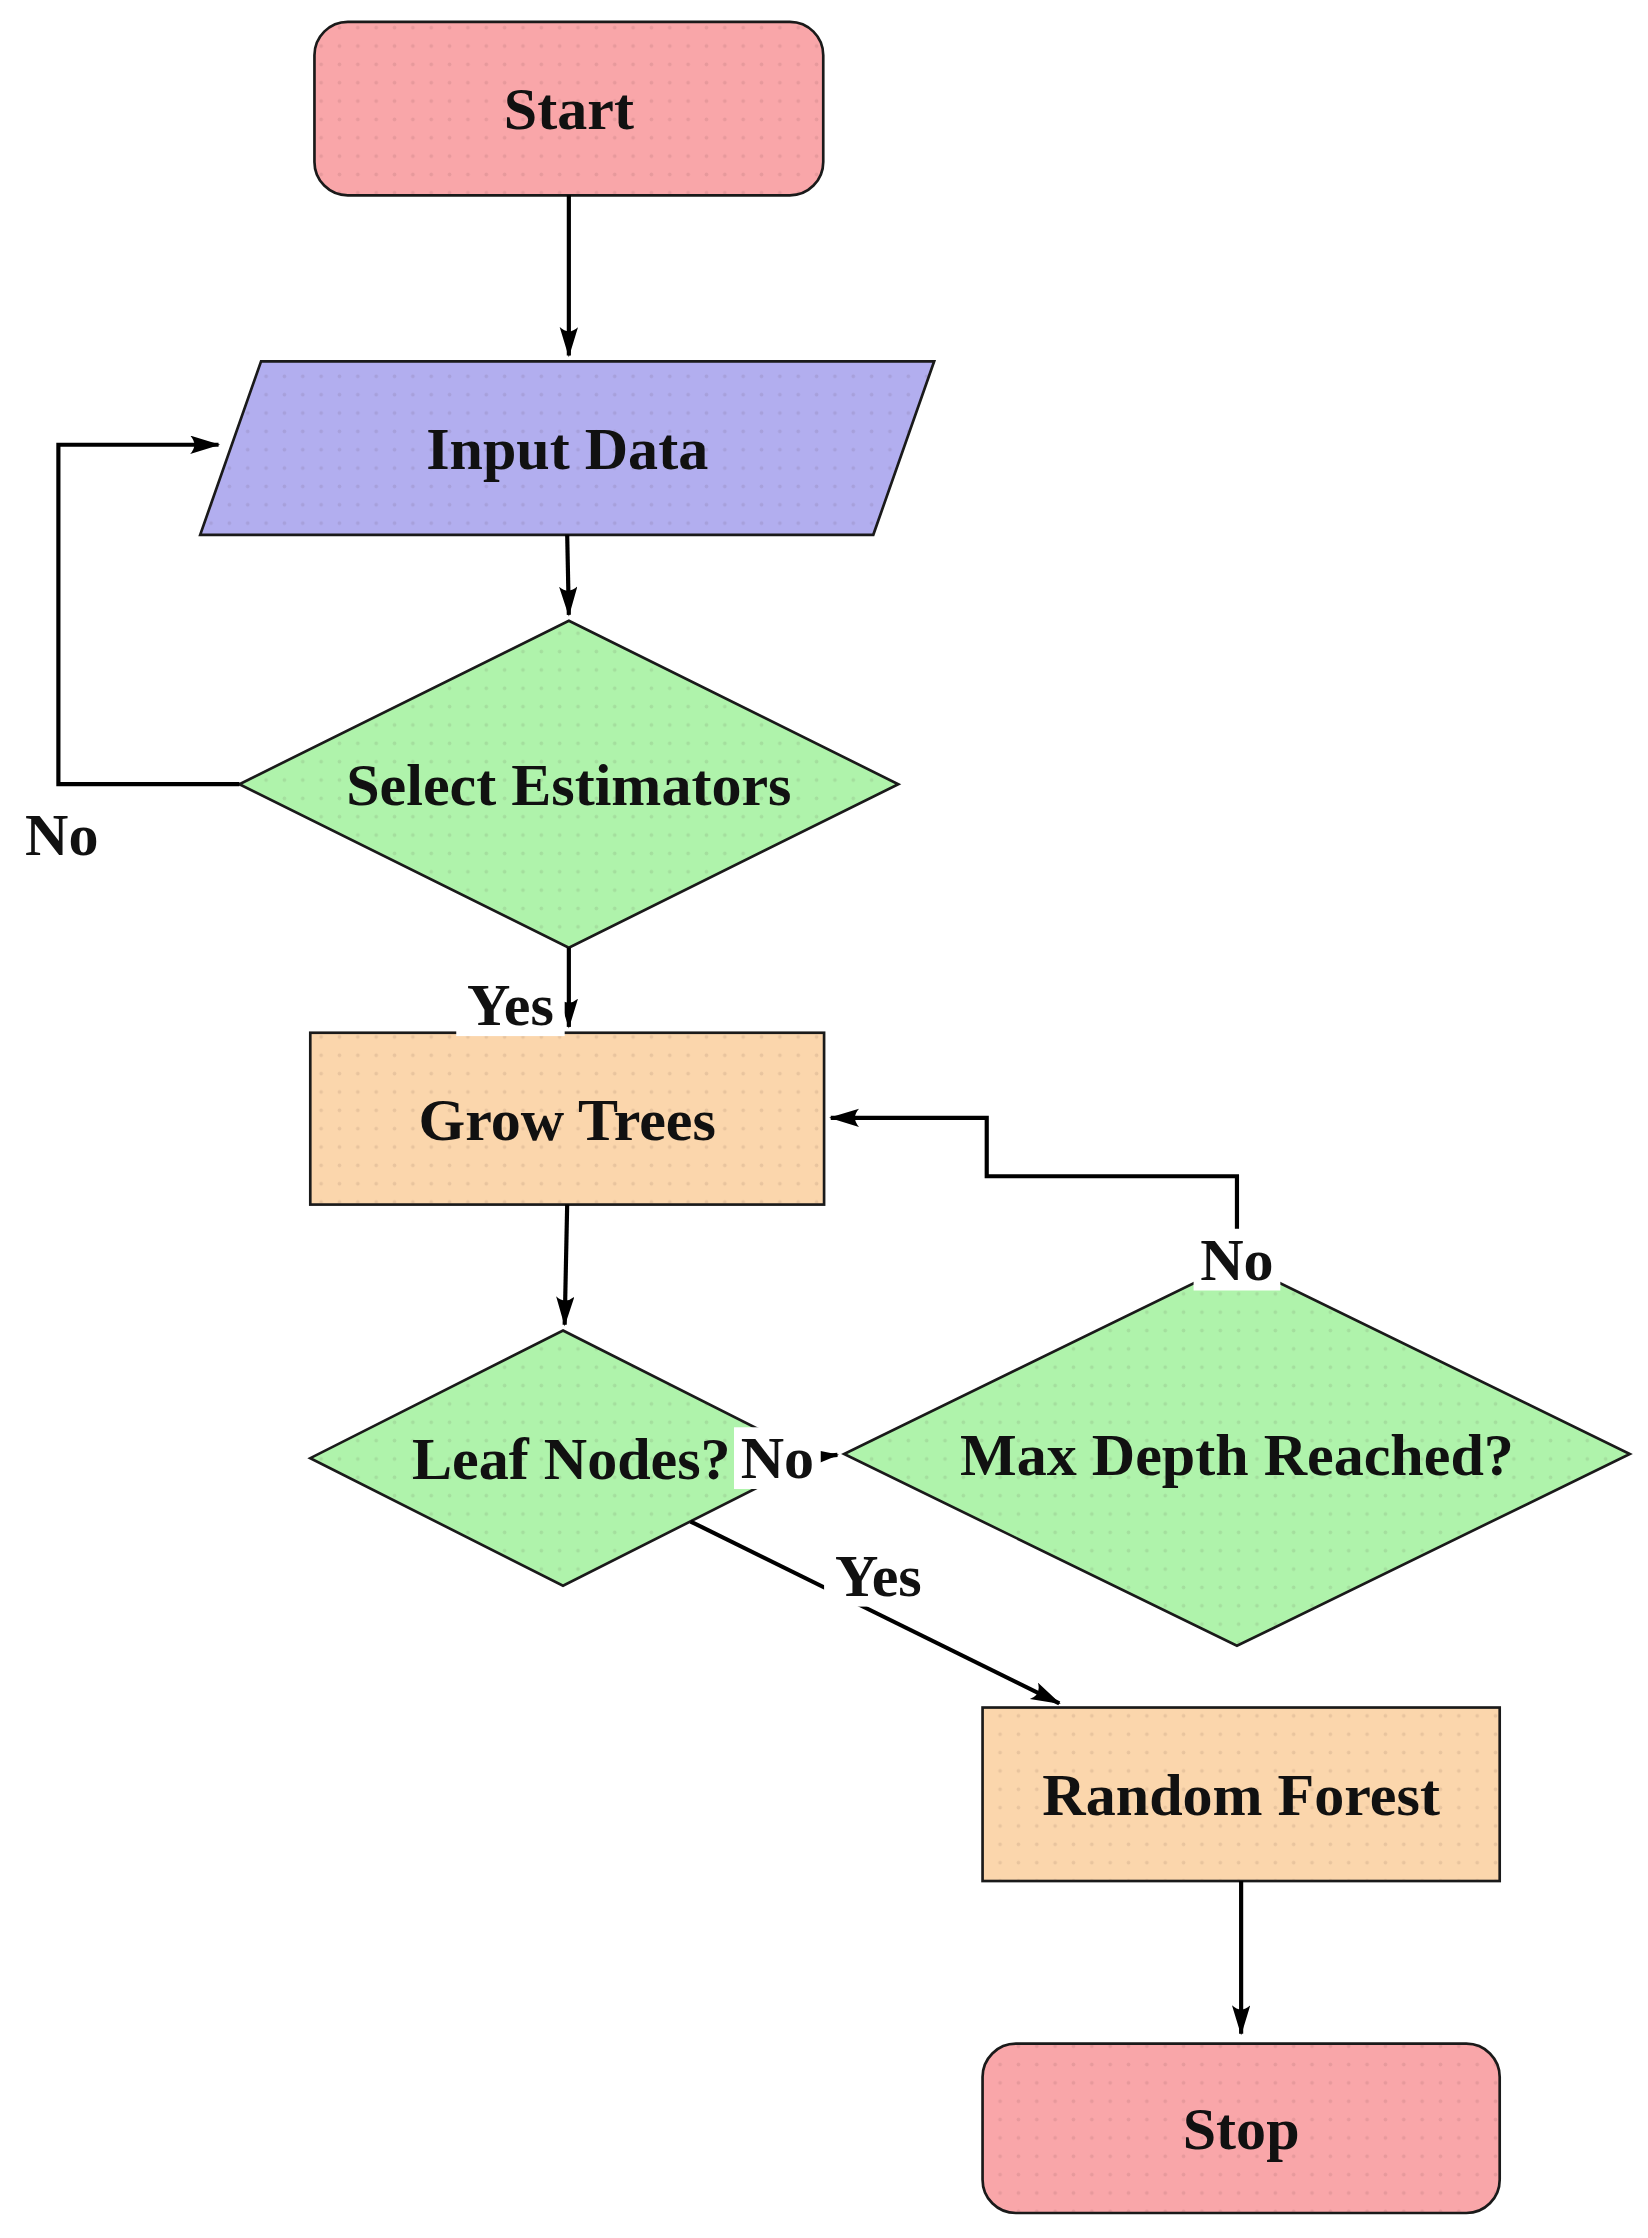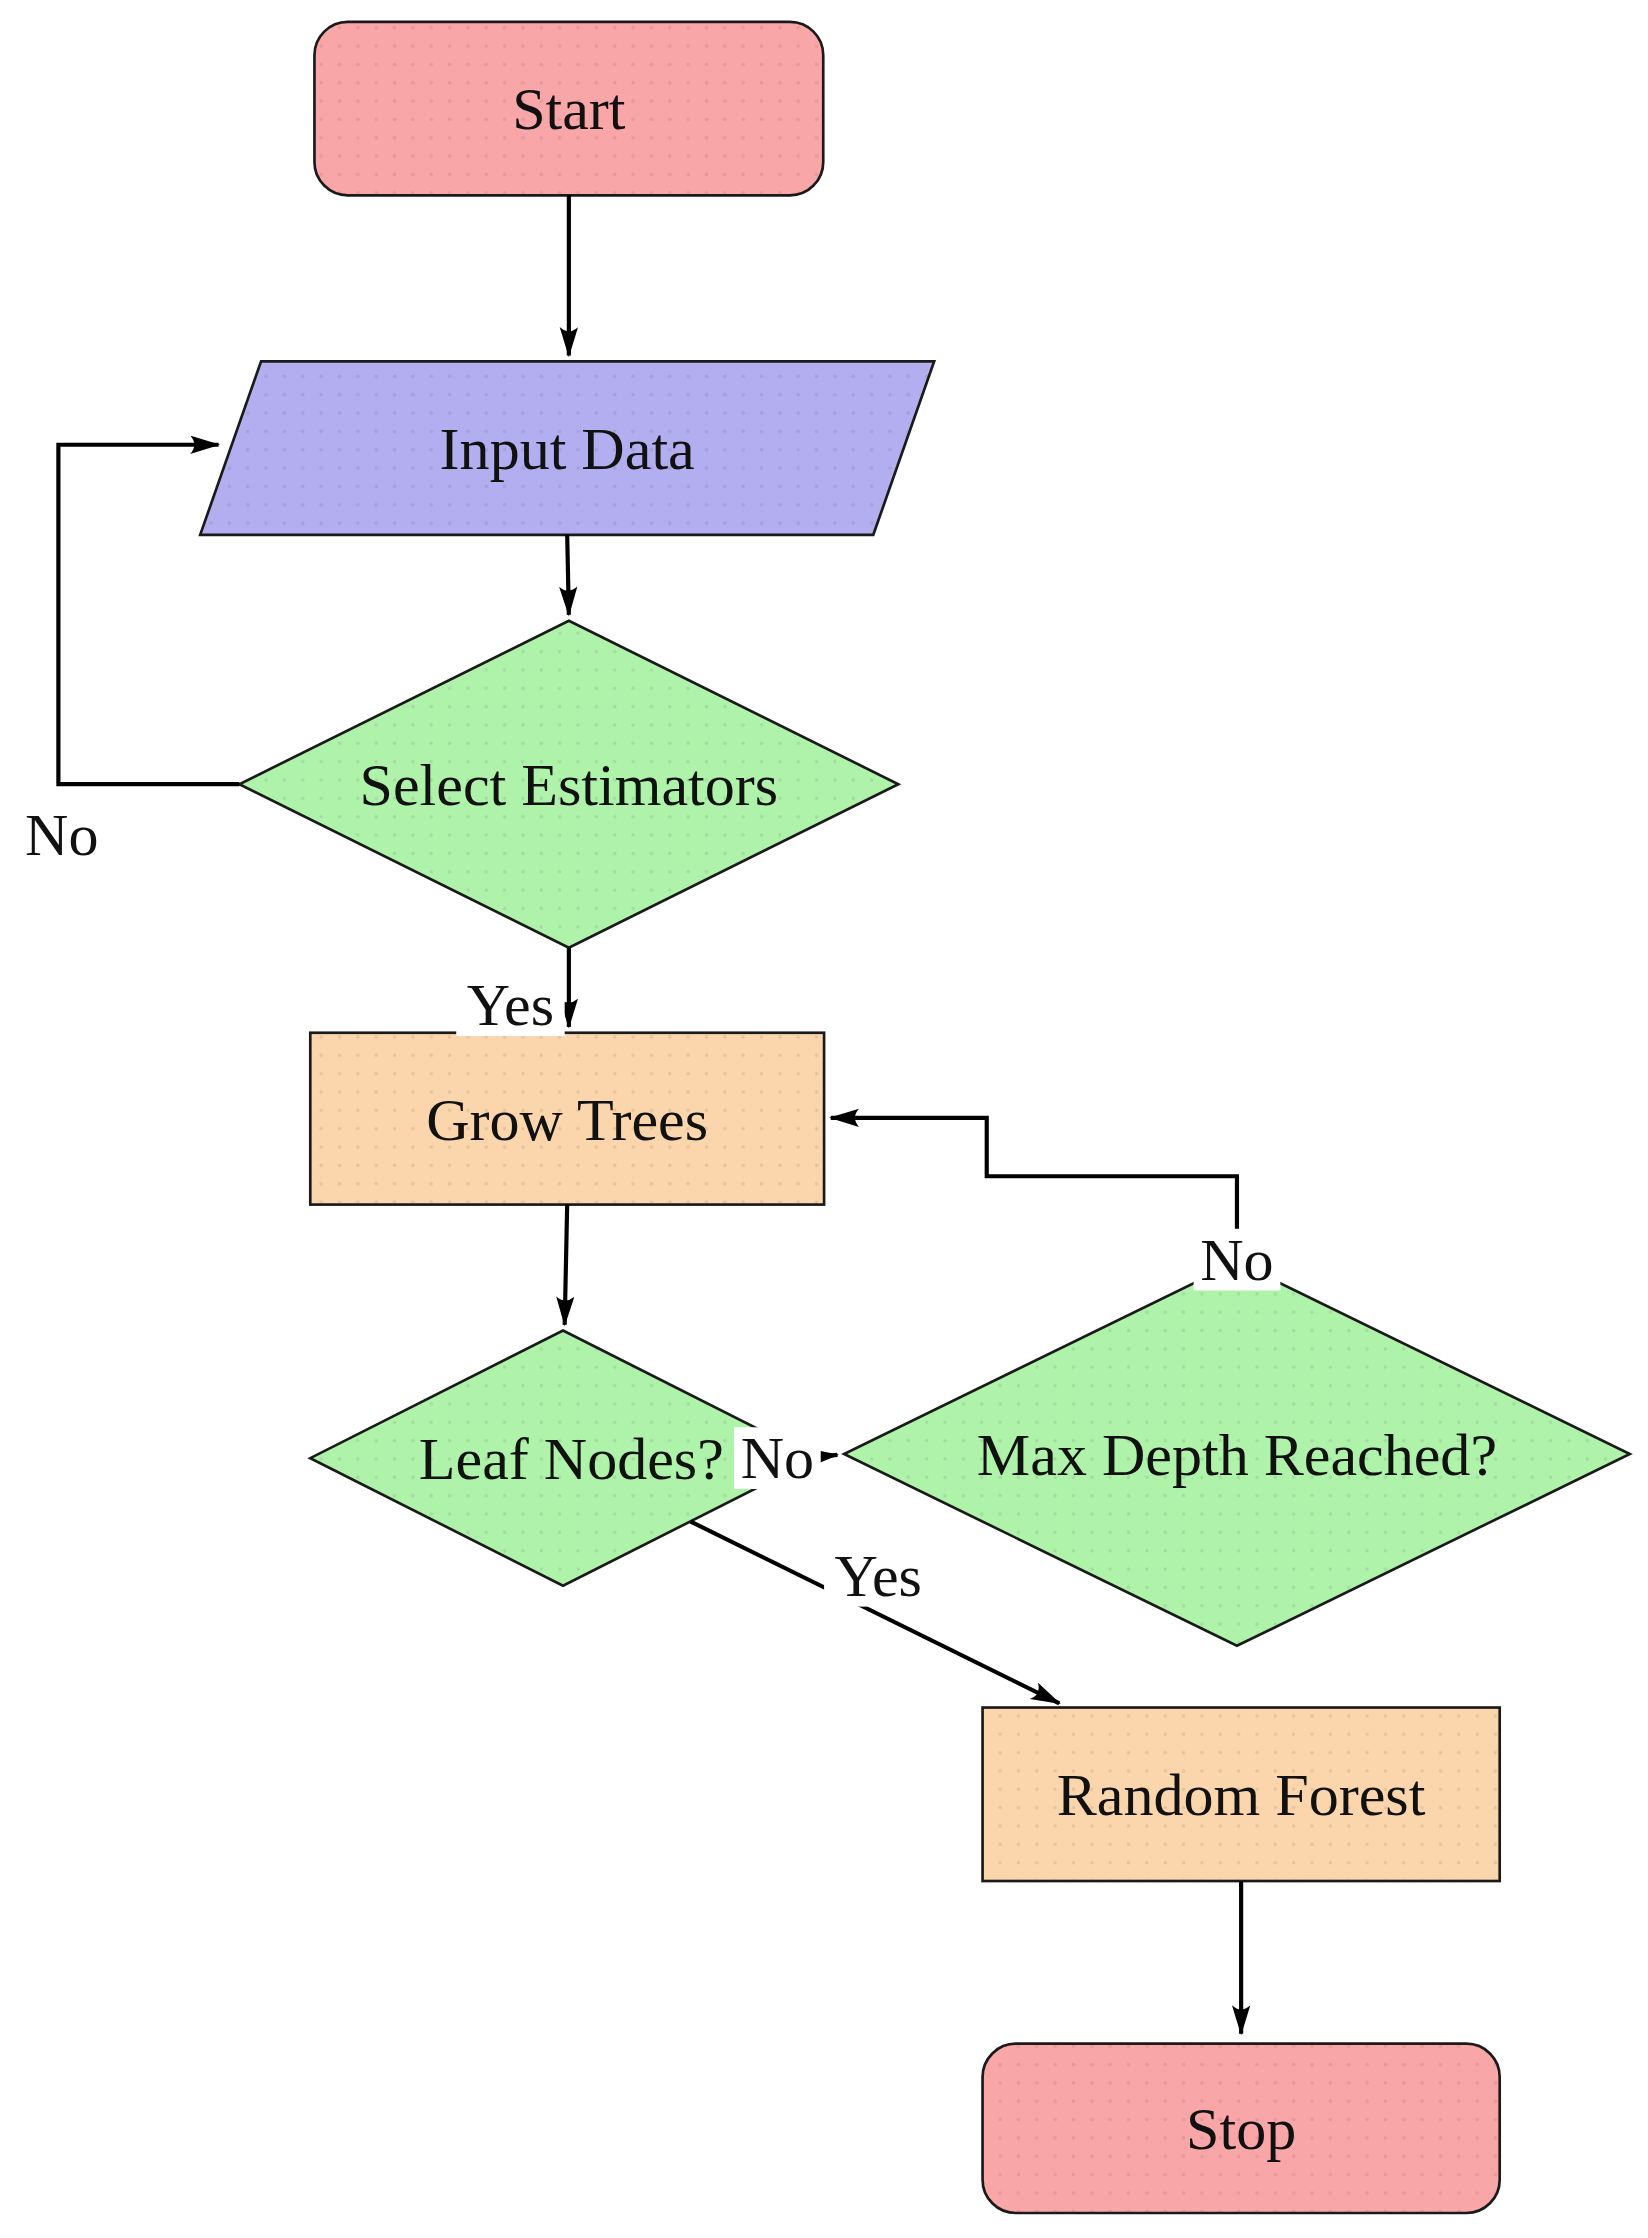--- a/index.html
+++ b/index.html
@@ -6,20 +6,21 @@
     margin: 0;
     padding: 0;
     background: #ffffff;
   }
   #canvas {
     position: relative;
     width: 1649px;
     height: 2239px;
     background: #ffffff;
     overflow: hidden;
+    font-weight: bold;
   }
   svg {
     display: block;
   }
   .node-shape {
     stroke: #1a1a1a;
     stroke-width: 3.2;
   }
   .edge {
     fill: none;

